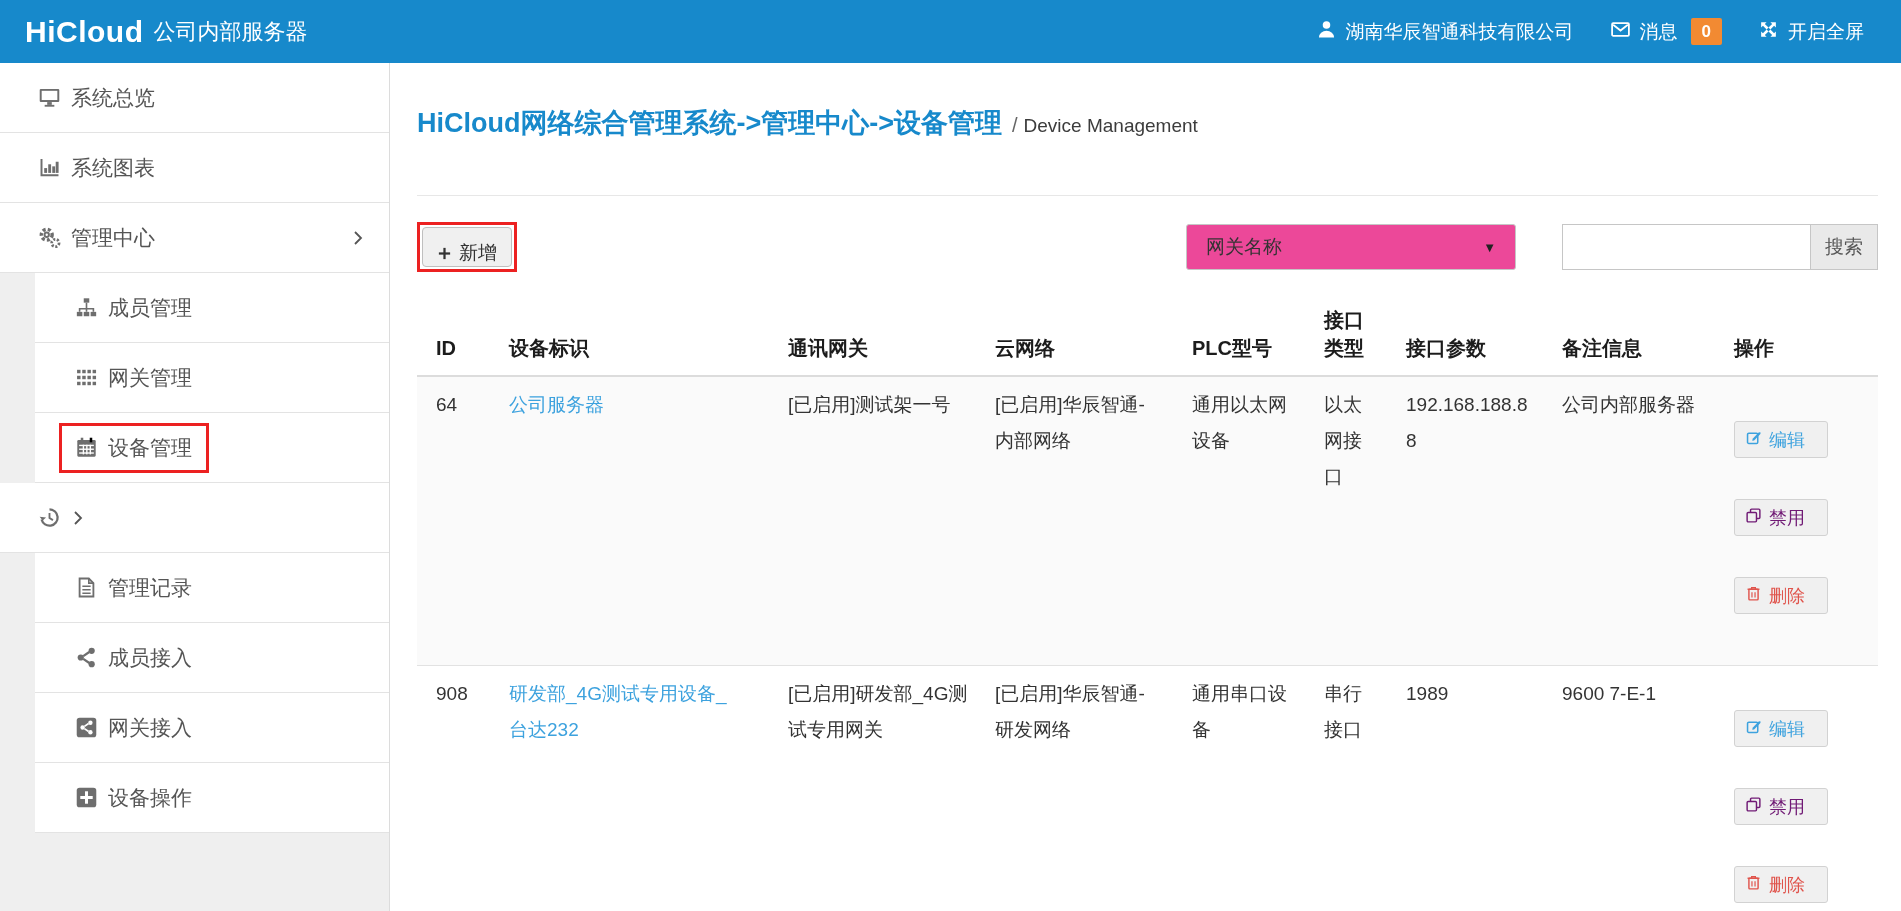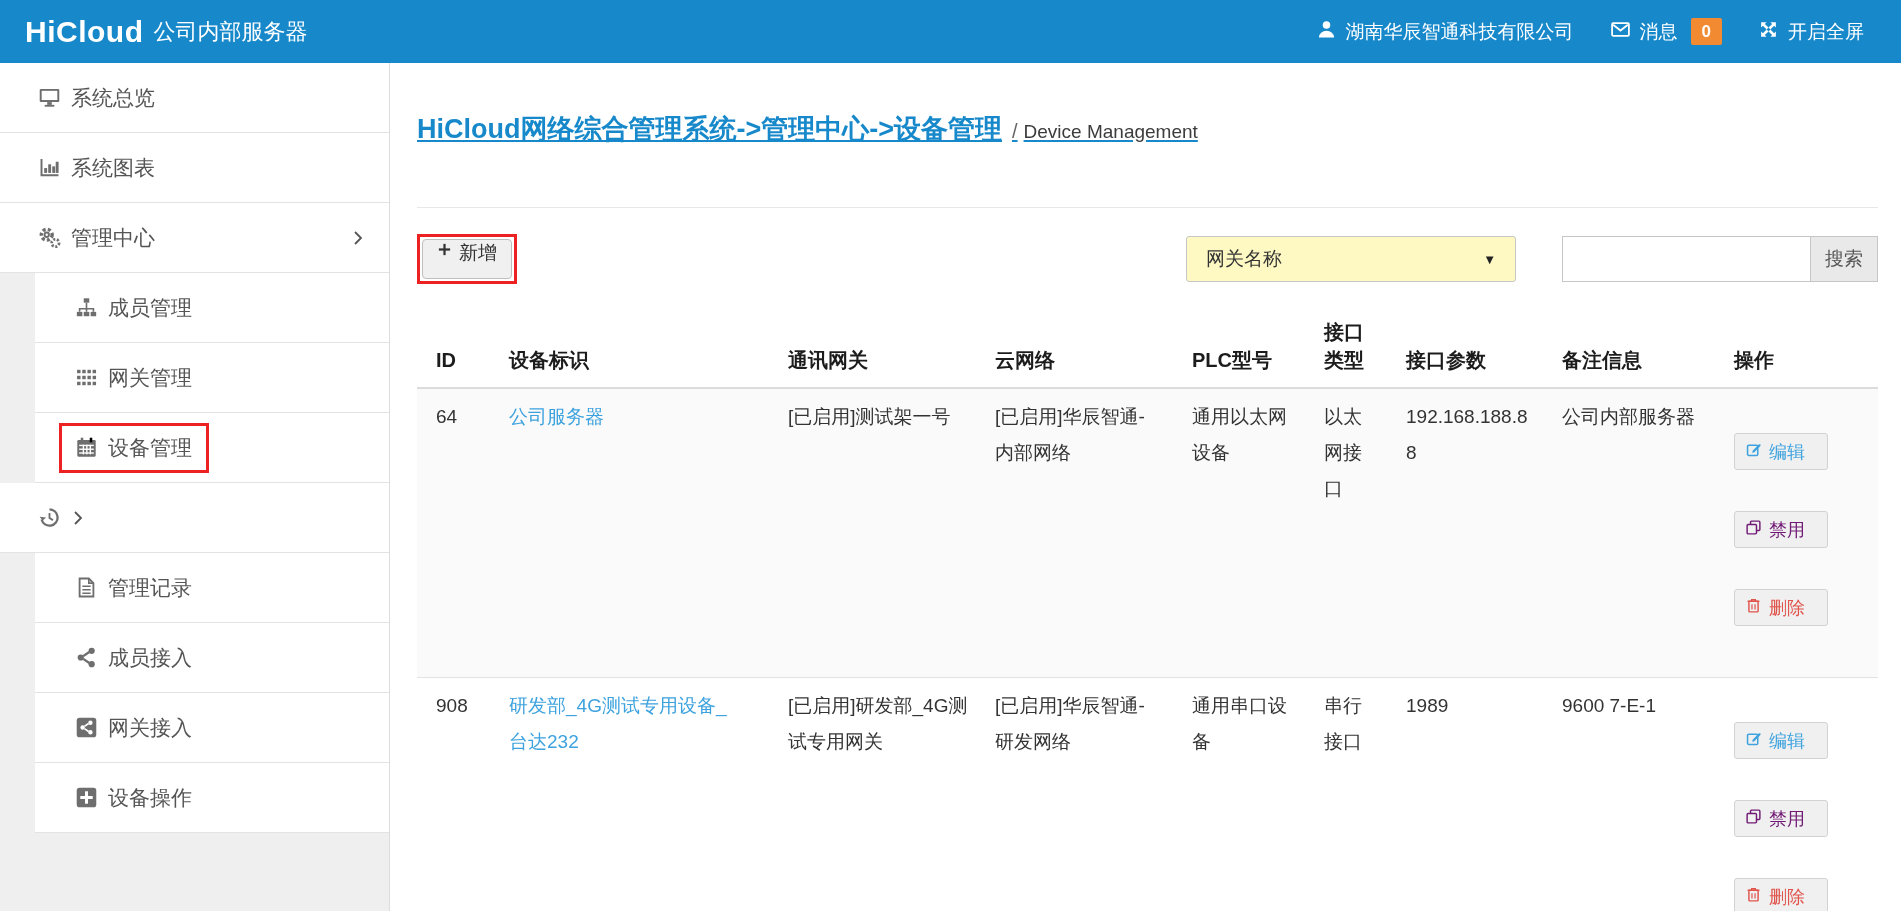--- a/index.html
+++ b/index.html
@@ -29,33 +29,33 @@
   .side-label { flex:1 1 auto; white-space:nowrap; }
   .side-caret { color:#555; display:inline-flex; }
   .side-caret svg { width:14px; height:20px; }
   .star { color:#f7b42c; font-size:27px; line-height:1; }
   .hl-box { display:inline-flex; align-items:center; border:3px solid #ec2121;
     padding:8px 14px 8px 11px; margin-left:-14px; }
 
   
   .main { position:absolute; left:390px; top:63px; right:0; bottom:0; background:#fff;
     padding:42px 23px 0 27px; overflow:hidden; }
-  .breadcrumb { font-size:27px; font-weight:bold; color:#1789cb; line-height:49px;text-decoration:underline; }
+  .breadcrumb { font-size:27px; font-weight:bold; color:#1789cb; line-height:36px; }
   .breadcrumb .sep { font-size:20px; color:#666; font-weight:normal; margin:0 6px 0 10px; }
   .breadcrumb .en { font-size:19px; color:#3c3c3c; font-weight:normal; }
   .h-divider { border:none; border-top:1px solid #e7e7e7; margin-top:51px; }
 
   .toolbar { margin-top:26px; display:flex; align-items:center; }
   .add-annotation { border:3px solid #ec2121; padding:2px; display:inline-block; }
   .btn-add { height:40px; background:#f0f0f0; border:1px solid #bfbfbf; border-radius:4px;
-    font-size:19px; color:#333; display:inline-flex; align-items:flex-start; gap:7px; padding:0 14px;
+    font-size:19px; color:#333; display:inline-flex; align-items:flex-end; gap:7px; padding:0 14px;
     cursor:pointer; font-family:inherit; }
   .btn-add svg { width:15px; height:15px; }
   .toolbar-right { margin-left:auto; display:flex; align-items:center; }
-  .dropdown { width:330px; height:46px; border:1px solid #c6c6c6; border-radius:3px; background:#fef9c3;
+  .dropdown { width:330px; height:46px; border:1px solid #c6c6c6; border-radius:3px; background:#ec4899;
     display:flex; align-items:center; padding:0 19px; font-size:19px; color:#333; cursor:pointer; }
   .dropdown .caret { margin-left:auto; font-size:13px; color:#222; }
   .search-group { display:flex; margin-left:46px; }
   .search-input { width:248px; height:46px; border:1px solid #c6c6c6; border-right:none;
     padding:0 12px; font-size:19px; outline:none; font-family:inherit; }
   .btn-search { width:68px; height:46px; background:#e9e9e9; border:1px solid #c6c6c6;
     font-size:19px; color:#555; cursor:pointer; font-family:inherit; }
 
   
   table { margin-top:34px; width:1461px; border-collapse:collapse; table-layout:fixed; }

